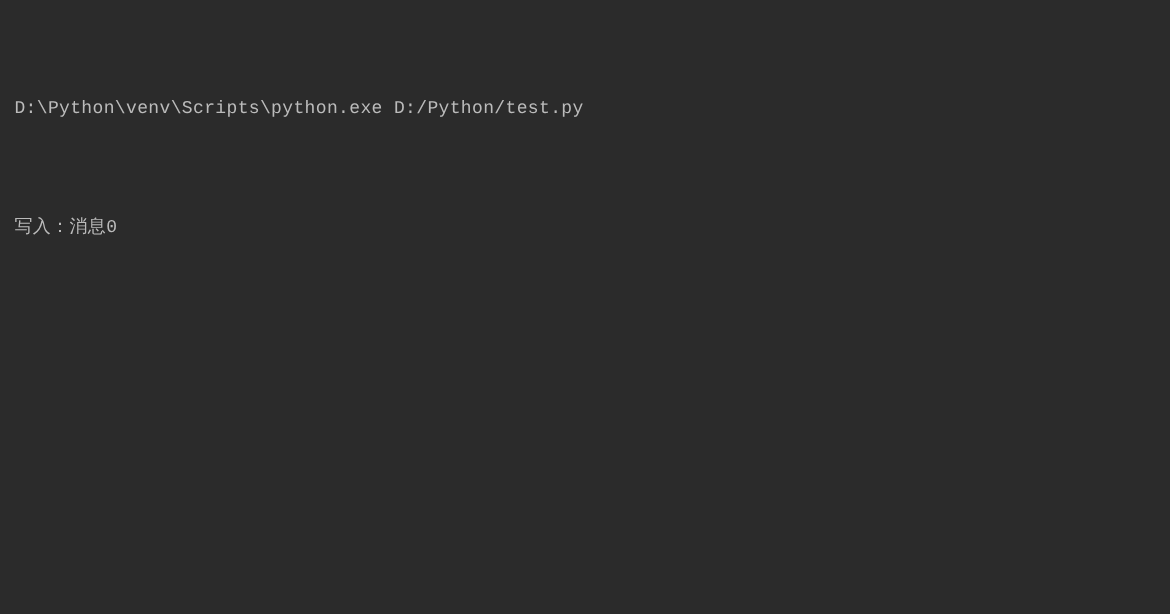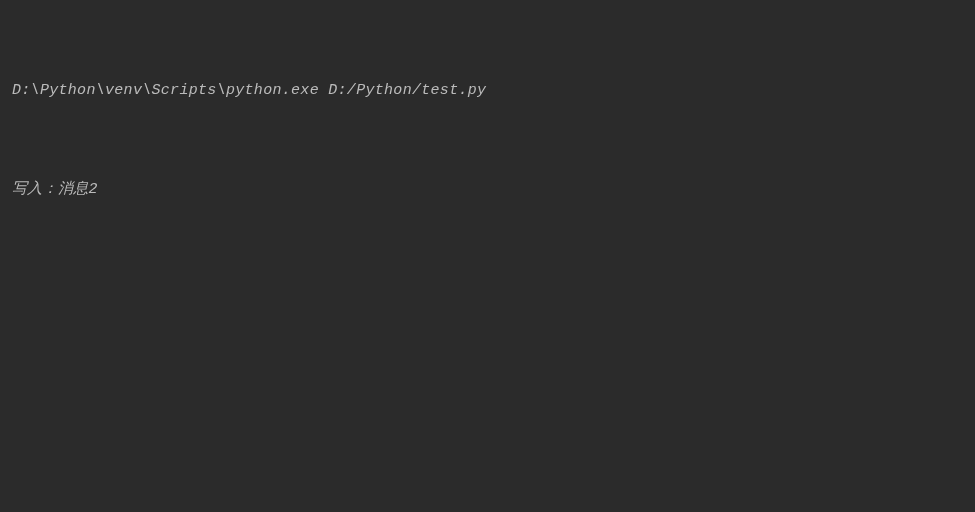--- a/index.html
+++ b/index.html
@@ -17,29 +17,28 @@
       width: 975px;
       height: 512px;
       overflow: hidden;
       letter-spacing: 0.3px;
     }
     .console-output {
       white-space: pre;
     }
     .line {
       display: block;
-      font-style: italic;
     }
   </style>
 </head>
 <body>
 
 <div class="console-output">
   <span class="line">D:\Python\venv\Scripts\python.exe D:/Python/test.py</span>
-  <span class="line">写入：消息2</span>
+  <span class="line">写入：消息0</span>
   
   
   
   
   
   
   
   
   <span class="line"></span>
   

